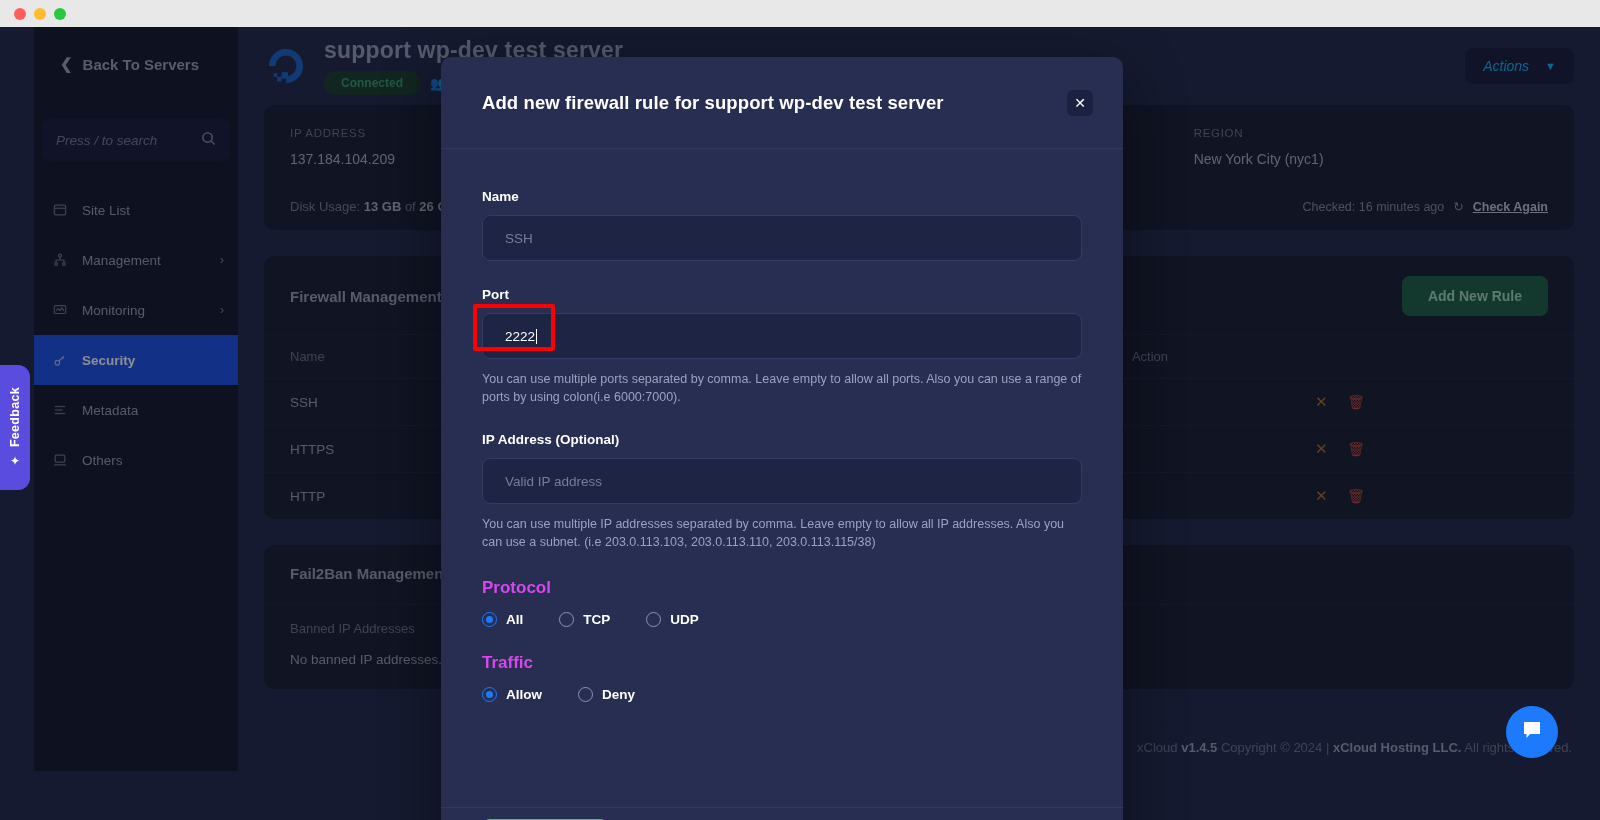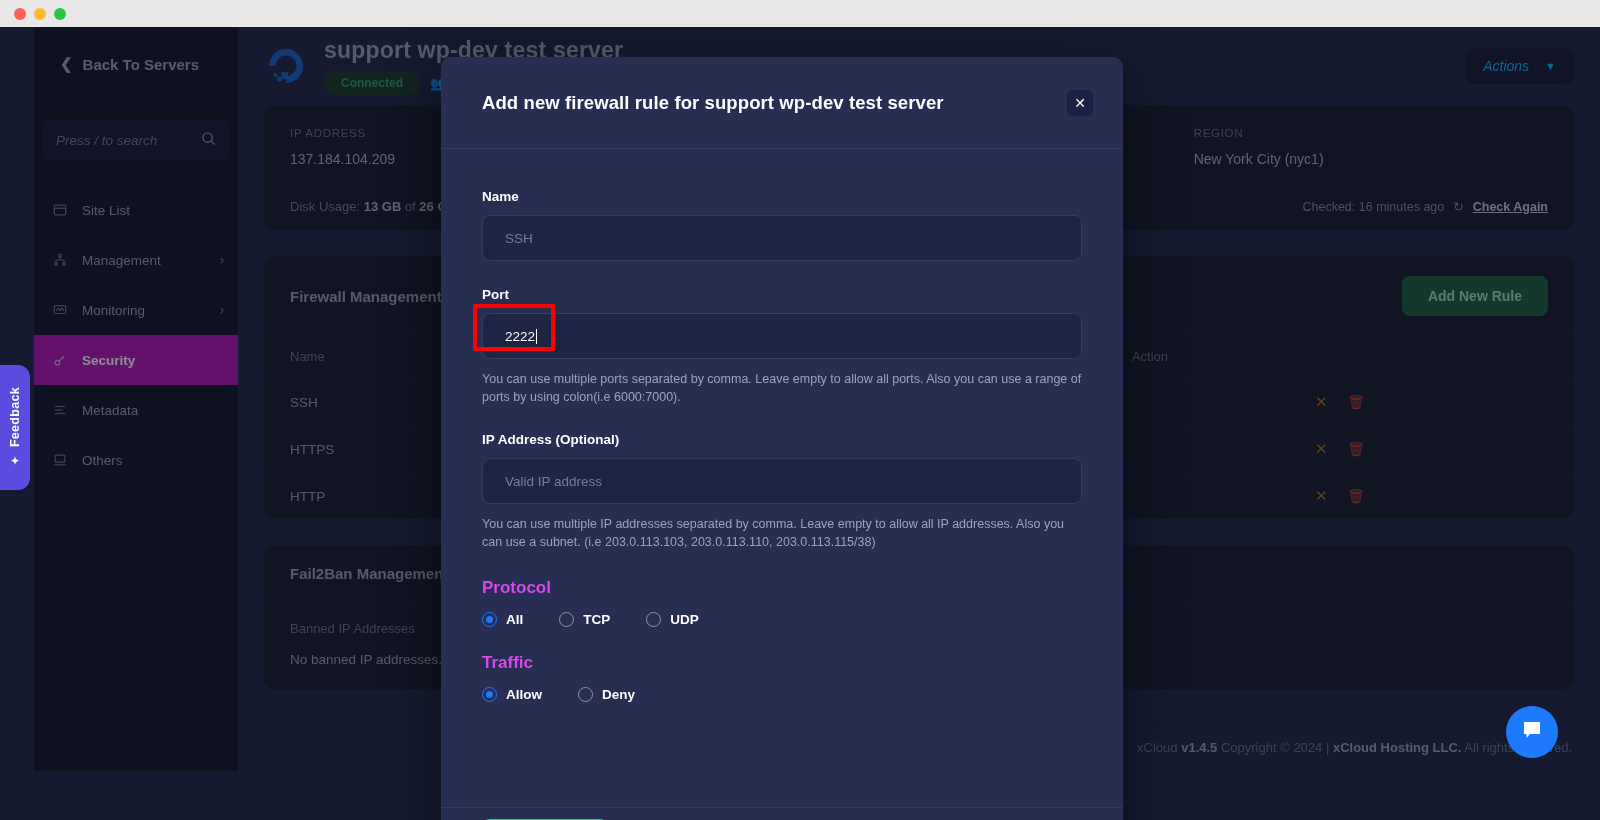--- a/index.html
+++ b/index.html
@@ -40,21 +40,21 @@
   #search-box {
     margin:18px 8px 0 8px; height:42px; background:#1b2140; border-radius:8px;
     display:flex; align-items:center; justify-content:space-between; padding:0 14px;font-style:italic;
   }
   #search-box span.ph { color:#6b7390; font-size:13.5px; }
   .nav-list { margin-top:24px; }
   .nav-item {
     display:flex; align-items:center; gap:14px;
     height:50px; padding:0 14px 0 18px; color:#8b92ac; font-size:13.5px;
   }
-  .nav-item.active { background:#a21caf; color:#dfe3ef; font-weight:700; }
+  .nav-item.active { background:#1d4ed8; color:#dfe3ef; font-weight:700; }
   .nav-item .ico { width:16px; height:16px; display:flex; align-items:center; justify-content:center; opacity:.72; }
   .nav-item .lbl { flex:1; }
   .nav-item .chev { font-size:12px; opacity:.8; }
 
   
   #feedback-tab {
     position:absolute; left:0; top:338px; width:30px; height:125px;
     background:#5b4ce0; border-radius:0 12px 12px 0;
     display:flex; flex-direction:column; align-items:center; justify-content:center; gap:6px;
     filter:none;

